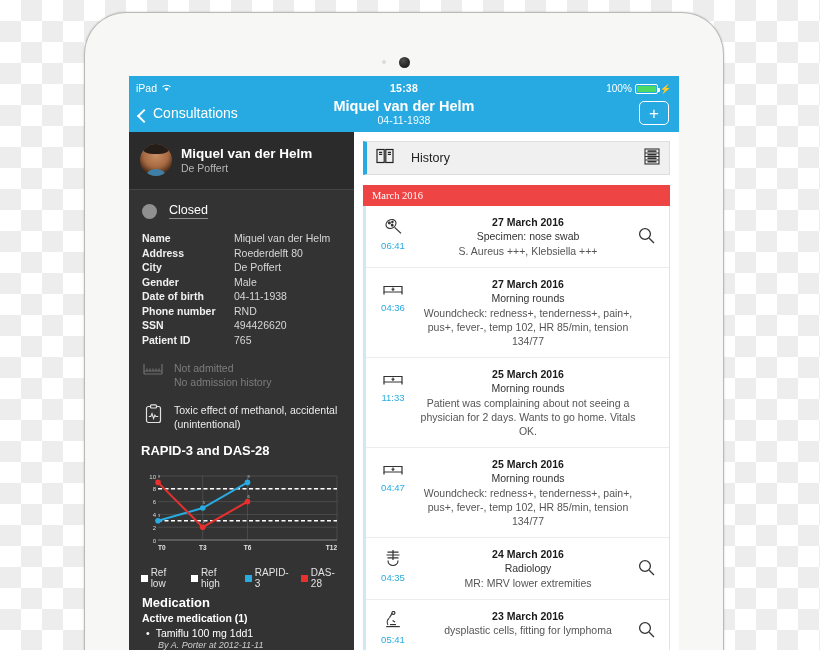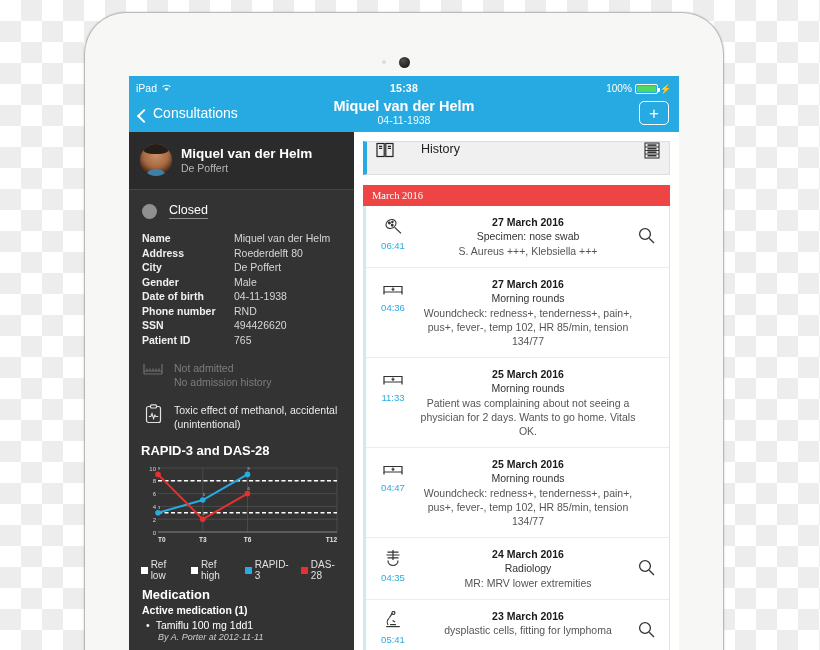--- a/index.html
+++ b/index.html
@@ -162,21 +162,21 @@
   .info-v { color: #d6d6d6; }
 
   .block { display: flex; gap: 10px; padding: 14px 13px 0 13px; align-items: flex-start; }
   .ic { width: 22px; flex-shrink: 0; display: flex; justify-content: center; padding-top: 1px; }
   .blk-txt { font-size: 10.5px; line-height: 14px; }
   .muted { color: #7d7d7d; }
   .blk-txt.on { color: #ececec; }
 
   
   .chart-wrap { padding: 12px 10px 0 12px; }
-  .chart-title { font-size: 13px; font-weight: bold; margin-bottom: 4px; }
+  .chart-title { font-size: 13px; font-weight: bold; margin-bottom: 12px; }
   .chart-box { position: relative; }
   .legend {
     display: flex; justify-content: center; gap: 9px;
     font-size: 10px; color: #e2e2e2; margin-top: 3px;
   }
   .lg { display: flex; align-items: center; gap: 3px; }
   .sw { width: 7px; height: 7px; display: inline-block; }
 
   
   .med { padding: 6px 13px 12px 13px; }
@@ -184,21 +184,21 @@
   .med-sub { font-size: 10.5px; font-weight: bold; margin-bottom: 3px; }
   .med-item { font-size: 10.5px; display: flex; gap: 6px; padding-left: 4px; }
   .med-by { font-size: 9px; font-style: italic; color: #cfcfcf; padding-left: 16px; margin-top: 1px; }
 
   
   .right { flex: 1; background: #fff; display: flex; flex-direction: column; overflow: hidden; }
   .hist-head {
     margin: 9px 9px 0 9px; height: 32px;
     background: #f0f0f0; border: 1px solid #dedede;
     border-left: 4px solid #27aae1;
-    display: flex; padding: 0 9px; gap: 27px;
+    display: flex; align-items: center; padding: 0 9px; gap: 17px;
   }
   .hist-title { font-size: 12.5px; color: #222; }
   .hist-right { margin-left: auto; }
 
   .month-bar {
     margin: 10px 9px 0 9px;
     background: #ef4444; color: #fff;
     font-size: 10.5px; padding: 5px 9px; font-family: Liberation Serif, serif;
   }
   .timeline {

